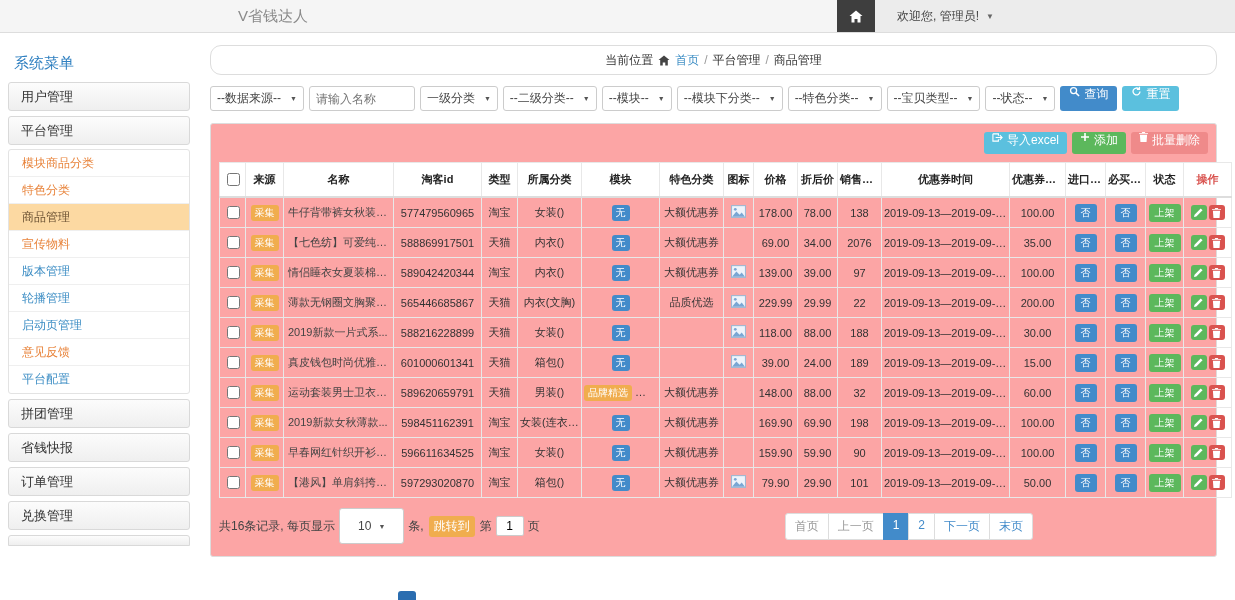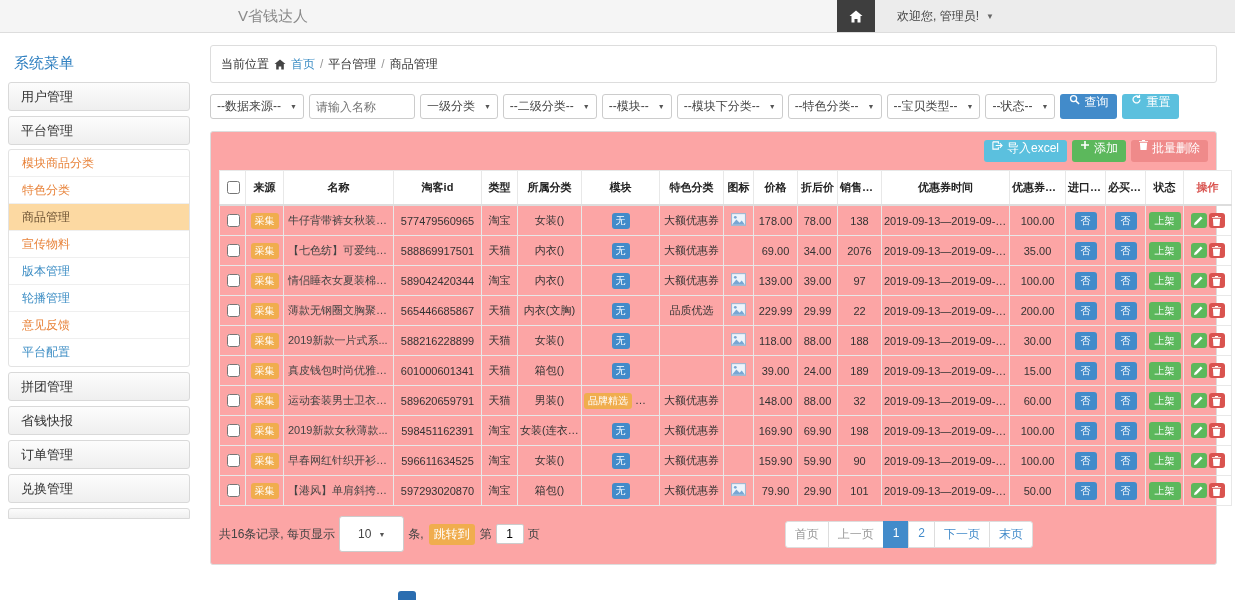--- a/index.html
+++ b/index.html
@@ -22,21 +22,21 @@
   .menu-item { border:1px solid #d9d9d9; background:linear-gradient(#fcfcfc,#efefef); border-radius:3px; height:29px; line-height:28px; padding-left:12px; font-size:13px; color:#333; margin-bottom:5px; cursor:pointer; }
   .menu-item.cut { height:11px; margin-bottom:0; border-radius:3px 3px 0 0; }
   .submenu { border:1px solid #e3e3e3; border-radius:3px; margin:-1px 0 5px; background:#fff; overflow:hidden; }
   .submenu-item { height:27px; line-height:27px; padding-left:13px; font-size:12px; border-bottom:1px solid #efefef; color:#3c8dc4; cursor:pointer; }
   .submenu-item:last-child { border-bottom:none; }
   .submenu-item.visited { color:#e8833a; }
   .submenu-item.active { background:#fcd9a2; color:#6b5233; }
 
   
   .main { flex:1; margin:12px 18px 0 20px; min-width:0; }
-  .breadcrumb-box { border:1px solid #ddd; background:#fff; height:38px; display:flex; align-items:center; gap:5px; padding:0 10px; border-radius:3px; }
+  .breadcrumb-box { border:1px solid #ddd; background:#fff; height:30px; display:flex; align-items:center; gap:5px; padding:0 10px; border-radius:11px;justify-content:center; }
   .crumb-link { color:#3c8dc4; cursor:pointer; }
   .crumb-sep { color:#999; }
 
   .filter-bar { display:flex; gap:5px; margin-top:11px; align-items:center; }
   .filter-fields { display:flex; gap:5px; align-items:center; }
   .sel { height:25px; border:1px solid #ccc; border-radius:3px; background:#fff; display:flex; align-items:center; padding:0 6px; gap:9px; font-size:12px; color:#444; cursor:pointer; white-space:nowrap; }
   .sel .caret { font-size:7px; color:#555; }
   .txt { height:25px; border:1px solid #ccc; border-radius:3px; padding:0 6px; font-size:12px; width:106px; font-family:inherit; }
 
   .btn { border:none; border-radius:3px; color:#fff; font-size:12px; display:inline-flex; gap:4px; cursor:pointer; font-family:inherit; white-space:nowrap; }
@@ -110,20 +110,21 @@
     <div>
         <div class="menu-item">用户管理</div>
         <div class="menu-item">平台管理</div>
         <div class="submenu">
           <div class="submenu-item visited">模块商品分类</div>
           <div class="submenu-item visited">特色分类</div>
           <div class="submenu-item active">商品管理</div>
           <div class="submenu-item visited">宣传物料</div>
           <div class="submenu-item">版本管理</div>
           <div class="submenu-item">轮播管理</div>
+          <div class="submenu-item">启动页管理</div>
           <div class="submenu-item visited">意见反馈</div>
           <div class="submenu-item">平台配置</div>
         </div>
         <div class="menu-item">拼团管理</div>
         <div class="menu-item">省钱快报</div>
         <div class="menu-item">订单管理</div>
         <div class="menu-item">兑换管理</div>
         <div class="menu-item cut"></div>
       </div>
   </div>

